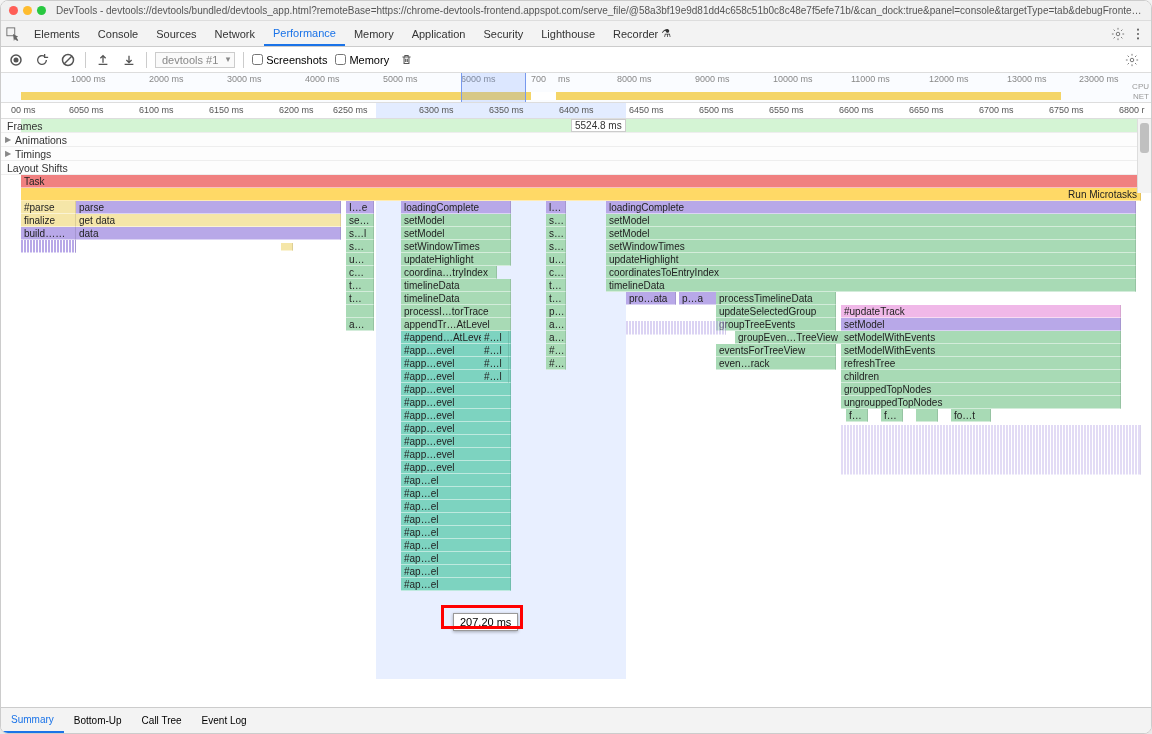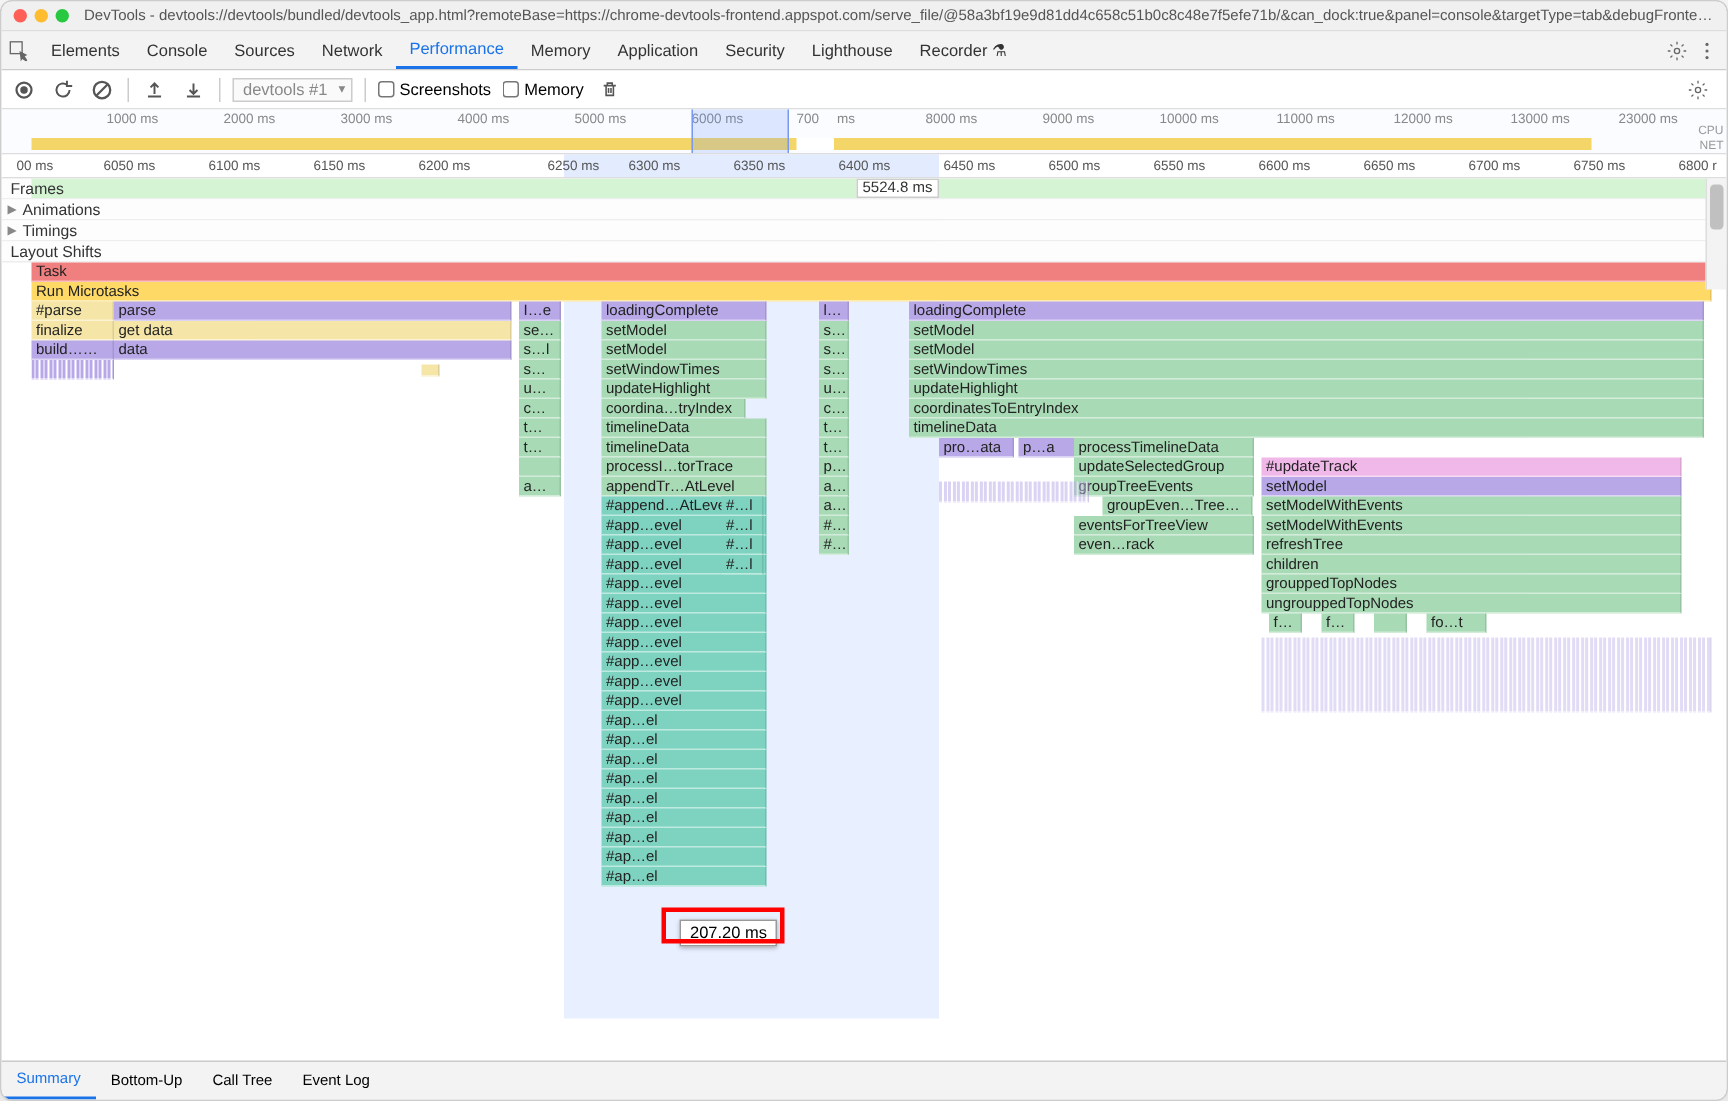--- a/index.html
+++ b/index.html
@@ -185,21 +185,21 @@
     <div class="ov-label" style="top:19px">NET</div>
   </div>
 
   <div class="ruler">
     <div class="rl-sel" style="left:375px;width:250px;"></div>
     <div class="rl-tick" style="left:10px">00 ms</div>
     <div class="rl-tick" style="left:68px">6050 ms</div>
     <div class="rl-tick" style="left:138px">6100 ms</div>
     <div class="rl-tick" style="left:208px">6150 ms</div>
     <div class="rl-tick" style="left:278px">6200 ms</div>
-    <div class="rl-tick" style="left:364px">6250 ms</div>
+    <div class="rl-tick" style="left:332px">6250 ms</div>
     <div class="rl-tick" style="left:418px">6300 ms</div>
     <div class="rl-tick" style="left:488px">6350 ms</div>
     <div class="rl-tick" style="left:558px">6400 ms</div>
     <div class="rl-tick" style="left:628px">6450 ms</div>
     <div class="rl-tick" style="left:698px">6500 ms</div>
     <div class="rl-tick" style="left:768px">6550 ms</div>
     <div class="rl-tick" style="left:838px">6600 ms</div>
     <div class="rl-tick" style="left:908px">6650 ms</div>
     <div class="rl-tick" style="left:978px">6700 ms</div>
     <div class="rl-tick" style="left:1048px">6750 ms</div>
@@ -220,21 +220,21 @@
     <div class="track-row">
         <div class="track-label arrow">Timings</div>
       </div>
     <div class="track-row">
         <div class="track-label">Layout Shifts</div>
       </div>
 
     <div class="flame-area">
 
       <div class="fr c-task" style="top:0;left:20px;width:1120px;">Task</div>
-      <div class="fr c-micro" style="top:13px;left:20px;width:1120px;">Run Microtasks</div>
+      <div class="fr c-micro" style="top:13px;left:20px;width:1120px;text-align:right;">Run Microtasks</div>
 
       <div class="fr c-yellow" style="top:26px;left:20px;width:55px;">#parse</div>
       <div class="fr c-purple" style="top:26px;left:75px;width:265px;">parse</div>
       <div class="fr c-yellow" style="top:39px;left:20px;width:55px;">finalize</div>
       <div class="fr c-yellow" style="top:39px;left:75px;width:265px;">get data</div>
       <div class="fr c-purple" style="top:52px;left:20px;width:55px;">build…Calls</div>
       <div class="fr c-purple" style="top:52px;left:75px;width:265px;">data</div>
       <div class="fr stripe" style="top:65px;left:20px;width:55px;height:13px;"></div>
       <div class="fr" style="top:68px;left:280px;width:12px;height:8px;background:#f5e6a8;"></div>
 
@@ -314,21 +314,21 @@
           <div class="fr c-green" style="top: 78px; left: 605px; width: 530px;">updateHighlight</div>
           <div class="fr c-green" style="top: 91px; left: 605px; width: 530px;">coordinatesToEntryIndex</div>
           <div class="fr c-green" style="top: 104px; left: 605px; width: 530px;">timelineData</div>
         </div>
       <div class="fr c-purple" style="top:117px;left:625px;width:50px;">pro…ata</div>
       <div class="fr c-purple" style="top:117px;left:678px;width:41px;">p…a</div>
       <div id="right3-col">
           <div class="fr c-green" style="top: 117px; left: 715px; width: 120px;">processTimelineData</div>
           <div class="fr c-green" style="top: 130px; left: 715px; width: 120px;">updateSelectedGroup</div>
           <div class="fr c-green" style="top: 143px; left: 715px; width: 120px;">groupTreeEvents</div>
-          <div class="fr c-green" style="top: 156px; left: 734px; width: 100px;">groupEven…TreeView</div>
+          <div class="fr c-green" style="top: 156px; left: 734px; width: 116px;">groupEven…TreeView</div>
           <div class="fr c-green" style="top: 169px; left: 715px; width: 120px;">eventsForTreeView</div>
           <div class="fr c-green" style="top: 182px; left: 715px; width: 120px;">even…rack</div>
         </div>
       <div class="fr c-pink" style="top:130px;left:840px;width:280px;">#updateTrack</div>
       <div id="right4-col">
           <div class="fr c-purple" style="top: 143px; left: 840px; width: 280px;">setModel</div>
           <div class="fr c-green" style="top: 156px; left: 840px; width: 280px;">setModelWithEvents</div>
           <div class="fr c-green" style="top: 169px; left: 840px; width: 280px;">setModelWithEvents</div>
           <div class="fr c-green" style="top: 182px; left: 840px; width: 280px;">refreshTree</div>
           <div class="fr c-green" style="top: 195px; left: 840px; width: 280px;">children</div>

